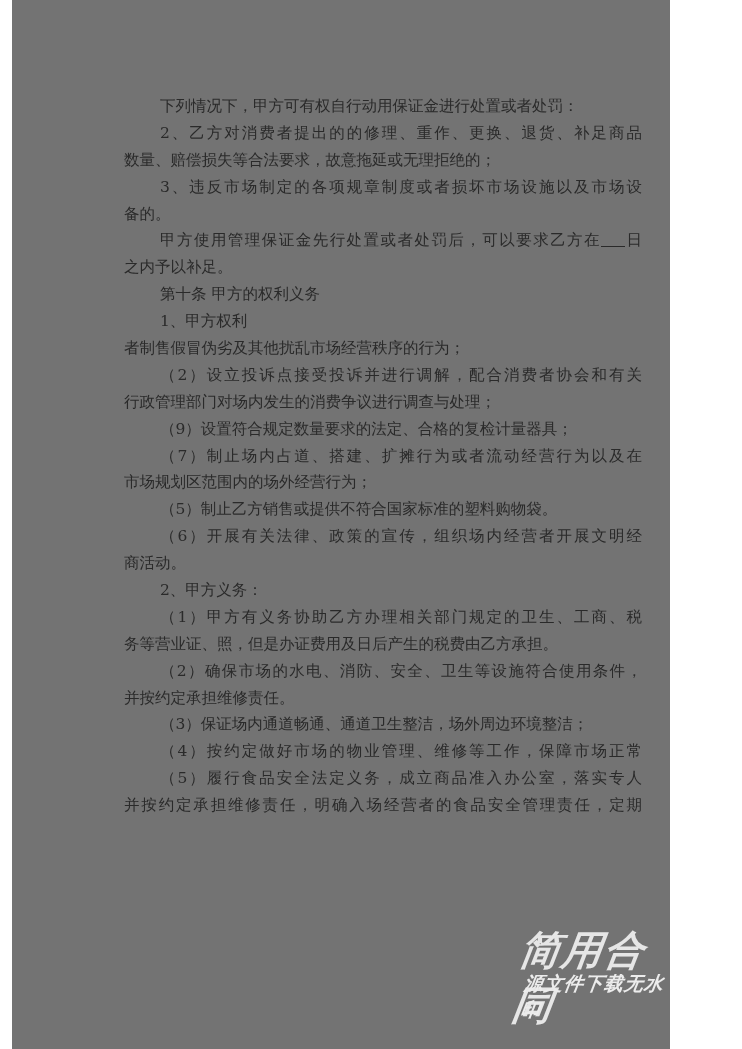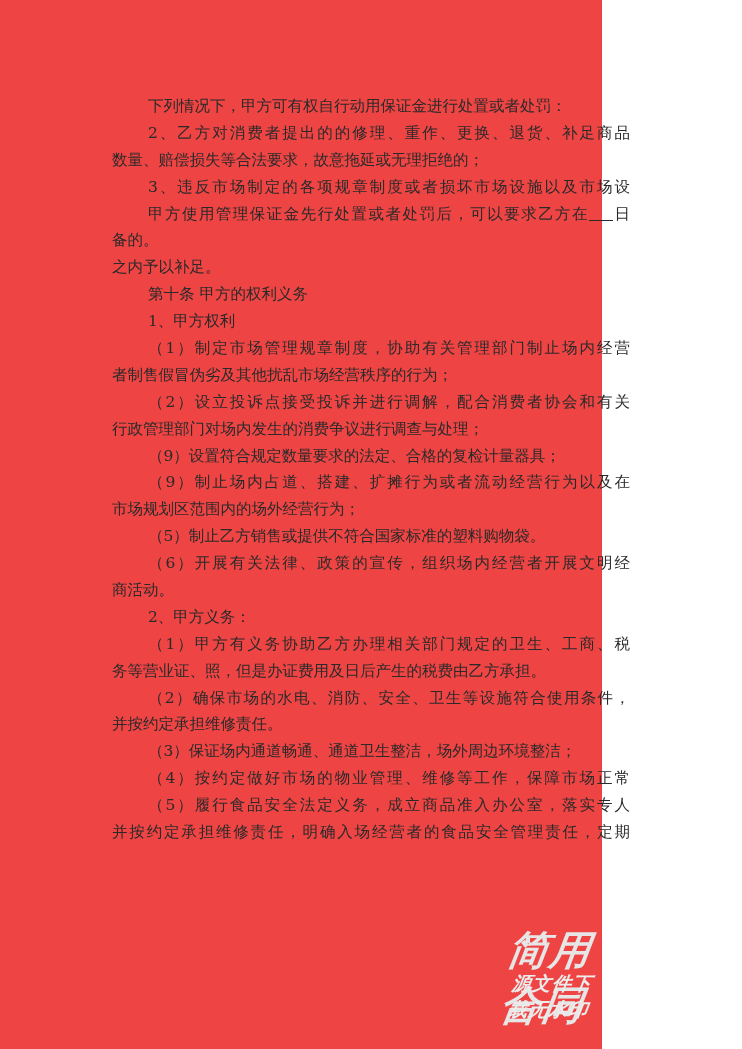--- a/index.html
+++ b/index.html
@@ -1,21 +1,21 @@
 <!DOCTYPE html>
 <html><head>
 <meta charset="utf-8">
 <style>
   html, body { margin: 0; padding: 0; }
   body {
     width: 742px; height: 1049px; background: #ffffff; position: relative; overflow: hidden;
     font-family: "DejaVu Serif", "Liberation Serif", serif;
     color: #2a2a2a;
   }
-  .page { position: absolute; left: 0; top: 0; width: 602px; height: 1049px; background: #ef4444; }
+  .page { position: absolute; left: 12px; top: 0; width: 658px; height: 1049px; background: #737373; }
   .content {
     position: absolute; left: 112px; top: 93px; width: 518px;
   }
   .line {
     display: block; height: 26.9px; line-height: 26.9px; font-size: 15.5px;
     white-space: nowrap; text-align-last: justify; text-align: justify;
   }
   .line.indent { padding-left: 36px; }
   .line.last { text-align-last: left; }
   .blank { display: inline-block; width: 24px; border-bottom: 1.5px solid #2a2a2a; height: 16px; vertical-align: -2px; }
@@ -32,31 +32,30 @@
 </style>
 </head>
 <body>
 
 <div class="page">
   <div class="content" id="content">
       <div class="line indent last">下列情况下，甲方可有权自行动用保证金进行处置或者处罚：</div>
       <div class="line indent">2、乙方对消费者提出的的修理、重作、更换、退货、补足商品</div>
       <div class="line last">数量、赔偿损失等合法要求，故意拖延或无理拒绝的；</div>
       <div class="line indent">3、违反市场制定的各项规章制度或者损坏市场设施以及市场设</div>
+      <div class="line last">备的。</div>
       <div class="line indent"><span>甲方使用管理保证金先行处置或者处罚后，可以要求乙方在</span><span class="blank"></span><span>日</span></div>
-      <div class="line last">备的。</div>
       <div class="line last">之内予以补足。</div>
       <div class="line indent last">第十条 甲方的权利义务</div>
       <div class="line indent last">1、甲方权利</div>
-      <div class="line indent">（1）制定市场管理规章制度，协助有关管理部门制止场内经营</div>
       <div class="line last">者制售假冒伪劣及其他扰乱市场经营秩序的行为；</div>
       <div class="line indent">（2）设立投诉点接受投诉并进行调解，配合消费者协会和有关</div>
       <div class="line last">行政管理部门对场内发生的消费争议进行调查与处理；</div>
       <div class="line indent last">（9）设置符合规定数量要求的法定、合格的复检计量器具；</div>
-      <div class="line indent">（9）制止场内占道、搭建、扩摊行为或者流动经营行为以及在</div>
+      <div class="line indent">（7）制止场内占道、搭建、扩摊行为或者流动经营行为以及在</div>
       <div class="line last">市场规划区范围内的场外经营行为；</div>
       <div class="line indent last">（5）制止乙方销售或提供不符合国家标准的塑料购物袋。</div>
       <div class="line indent">（6）开展有关法律、政策的宣传，组织场内经营者开展文明经</div>
       <div class="line last">商活动。</div>
       <div class="line indent last">2、甲方义务：</div>
       <div class="line indent">（1）甲方有义务协助乙方办理相关部门规定的卫生、工商、税</div>
       <div class="line last">务等营业证、照，但是办证费用及日后产生的税费由乙方承担。</div>
       <div class="line indent">（2）确保市场的水电、消防、安全、卫生等设施符合使用条件，</div>
       <div class="line last">并按约定承担维修责任。</div>
       <div class="line indent last">（3）保证场内通道畅通、通道卫生整洁，场外周边环境整洁；</div>

